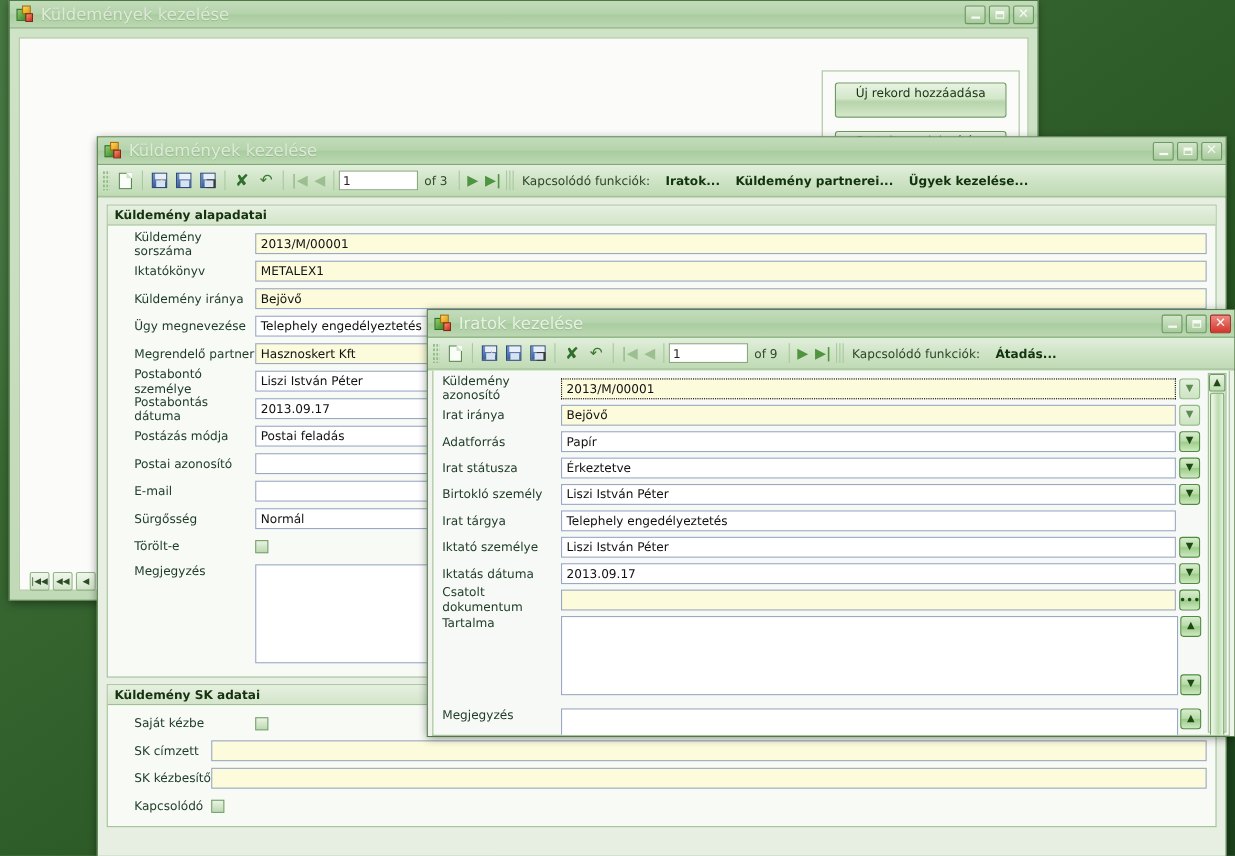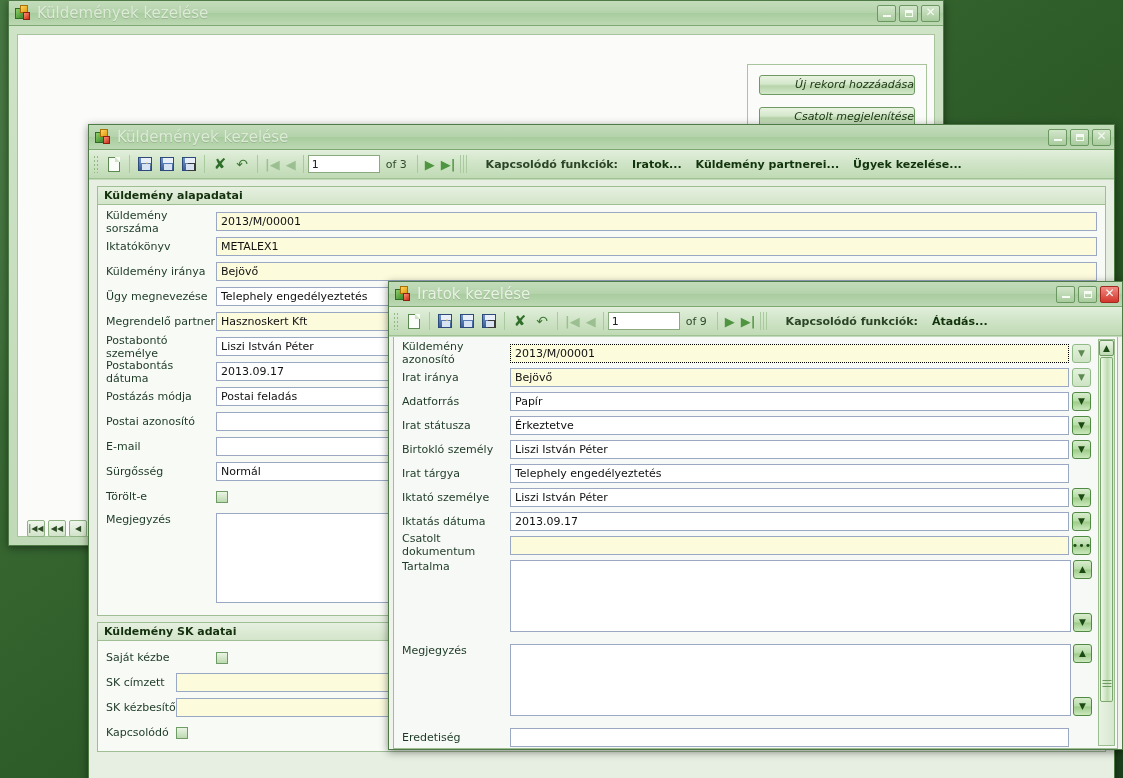--- a/index.html
+++ b/index.html
@@ -72,67 +72,67 @@
     clip-path:polygon(50% 0,61% 35%,98% 35%,68% 57%,79% 91%,50% 70%,21% 91%,32% 57%,2% 35%,39% 35%); }
   .badge-pen { position:absolute; right:-1px; bottom:-1px; width:8px; height:8px; background:#3a3a3a; }
   .ic-delete { color:#2f6f2b; font-size:15px; font-weight:bold; line-height:1; font-family:"DejaVu Sans", sans-serif; }
   .ic-undo { color:#3c7a33; font-size:14px; line-height:1; }
   .nav-ar { color:#6ea763; font-size:13px; font-weight:bold; padding:0 3px; line-height:1; }
   .nav-ar.on { color:#4f9440; }
   .nav-ar.off { color:#9bbf91; }
   .rec-input { width:72px; height:18px; border:1px solid #8ba97f; background:#fff; font-size:11px;
     padding:1px 3px; color:#222; font-family:"DejaVu Sans", sans-serif; }
   .of-txt { padding:0 6px; color:#2e4a28; }
-  .kf-label { padding-left:18px; color:#2c4526;font-weight:bold; }
+  .kf-label { padding-left:7px; color:#2c4526; }
   .kf-link { font-weight:bold; color:#12340d; padding:0 0 0 14px; cursor:default; }
 
   
   #win1 { left:8px; top:0px; width:936px; height:546px; }
   #win1 .body { position:absolute; inset:25px 0 0 0;
     background:linear-gradient(to bottom,#cfe3c7,#c0d9b7); padding:8px; }
   #gridpanel { left:16px; top:38px; right:204px; bottom:28px; background:#fff; border:1px solid #9dbd92; overflow:hidden;}
   .grid { width:100%; border-collapse:collapse; table-layout:fixed; }
   .grid th { background:linear-gradient(to bottom,#dcecd4,#c6dfbb); border:1px solid #8fb383;
     font-weight:normal; font-size:11px; color:#1c3317; height:21px; padding:0 5px; text-align:left; white-space:nowrap; }
   .grid td { border:1px solid #cfe0c8; height:21px; padding:0 5px; font-size:11px; color:#111; white-space:nowrap; overflow:hidden; }
   .grid tr.filter-row td { background:#fff; height:20px; }
   .grid tr.sel td { background:#7a8fd6; color:#fff; border-color:#6c82cd; }
   .grid tr.sel td.ed { background:#fff; color:#111; border:1px solid #2e4a96; }
   .rowhdr { width:18px !important; background:linear-gradient(to bottom,#dcecd4,#c6dfbb); border:1px solid #8fb383;
     text-align:center; padding:0 !important; color:#4b7a42; font-weight:bold; }
   tr.sel .rowhdr { background:linear-gradient(to bottom,#cfe4c5,#b6d4aa); color:#2d5b26; }
   .funnel { display:inline-block; width:9px; height:9px; color:#4b7a42; font-size:9px; line-height:9px;}
   #sidebtns { position:absolute; right:16px; top:38px; width:180px; bottom:28px;
     background:#fbfcfa; border:1px solid #a8c49c; padding:10px 0 0 0; }
-  .bigbtn { display:block; width:156px; margin:0 auto 12px auto; height:20px; line-height:18px; text-align:right;
+  .bigbtn { display:block; width:156px; margin:0 auto 12px auto; height:32px; line-height:18px; text-align:center;
     font-size:11px; color:#17350f; border:1px solid #6d9a61; border-radius:3px;
-    background:linear-gradient(to bottom,#e9f3e3 0%,#d3e7c9 45%,#b7d4ab 55%,#d4e8ca 100%);font-style:italic; }
+    background:linear-gradient(to bottom,#e9f3e3 0%,#d3e7c9 45%,#b7d4ab 55%,#d4e8ca 100%); }
   #win1bottomnav { position:absolute; left:18px; bottom:8px; display:flex; gap:3px; align-items:center; }
   .navbtn { width:18px; height:17px; border:1px solid #8fb383; border-radius:2px;
     background:linear-gradient(to bottom,#f0f6ec,#d2e4c9); display:flex; align-items:center; justify-content:center;
     font-size:8px; color:#2b4c24; }
   #win1 .innerframe { position:absolute; left:8px; top:8px; right:8px; bottom:8px;
     background:#fbfcfa; border:1px solid #a8c49c; }
 
   
   #win2 { left:88px; top:124px; width:1027px; height:660px; }
   #win2 .body { position:absolute; inset:55px 0 0 0; background:#e7efe2; padding:6px 8px 0 8px; overflow:hidden;}
   .groupbox { position:relative; background:#f7faf5; border:1px solid #9fbe94; margin-bottom:6px; }
   .gb-title { height:18px; line-height:18px; padding:0 6px; font-weight:bold; font-size:11px; color:#14320e;
     background:linear-gradient(to bottom,#e6f0e0,#d3e5ca); border-bottom:1px solid #9fbe94; }
-  .frow { display:flex; align-items:center; height:25px; padding-left:8px; }
+  .frow { display:flex; align-items:center; height:25px; padding-left:24px; }
   .flabel { width:110px; flex:0 0 110px; font-size:11px; color:#1d3a26; }
   .fval { flex:1 1 auto; height:19px; border:1px solid #9aa8c4; background:#fff; font-size:11px;
     padding:1px 4px; color:#111; display:flex; align-items:center; overflow:hidden; white-space:nowrap; }
   .fval.yellow { background:#fcfbdc; }
   .fval.tall { height:90px; align-items:flex-start; }
   .chk { width:12px; height:12px; border:1px solid #6f9c64; background:linear-gradient(to bottom,#eaf4e4,#bcd9b0); }
 
   
-  #win3 { left:388px; top:281px; width:735px; height:469px; }
+  #win3 { left:388px; top:281px; width:735px; height:389px; }
   #win3 .body { position:absolute; inset:55px 0 0 0; background:#eff3ec; }
   #win3 .scrollarea { position:absolute; left:4px; right:4px; top:0; bottom:0; background:#f7f9f6;
     border:1px solid #9fbe94; border-top:0; overflow:hidden; }
   #win3 .frow { height:24px; padding-left:8px; }
   #win3 .flabel { width:108px; flex:0 0 108px; }
   #win3 .fval { margin-right:2px; }
   .ddbtn { width:19px; height:19px; flex:0 0 19px; margin-left:1px; border:1px solid #4e8a3f; border-radius:3px;
     background:linear-gradient(to bottom,#d9edcf 0%,#b7dba7 48%,#9ccb88 52%,#cde9c0 100%);
     display:flex; align-items:center; justify-content:center; color:#1d4a14; font-size:9px; line-height:1; }
   .ddbtn.faded { border-color:#8fb985; background:linear-gradient(to bottom,#e4f1dd,#cde4c3); color:#5d8b52; }

